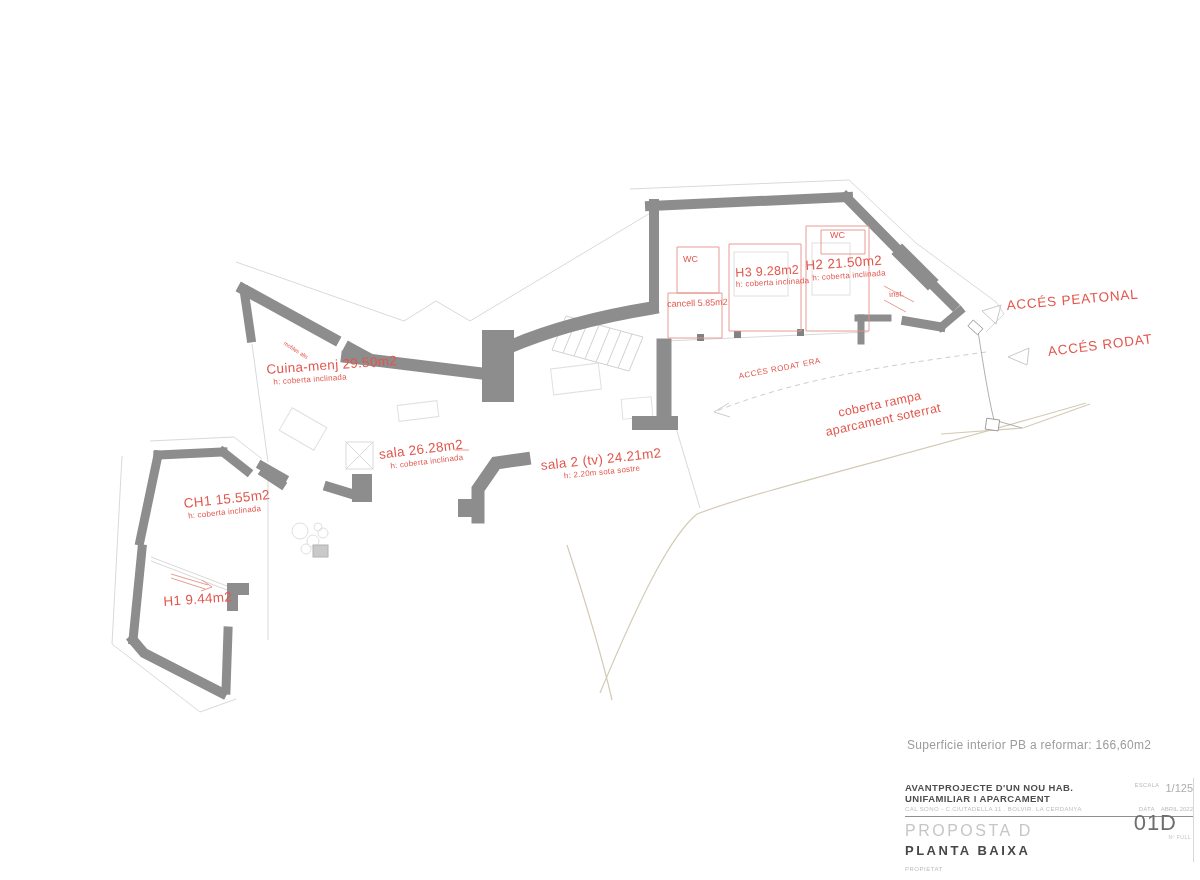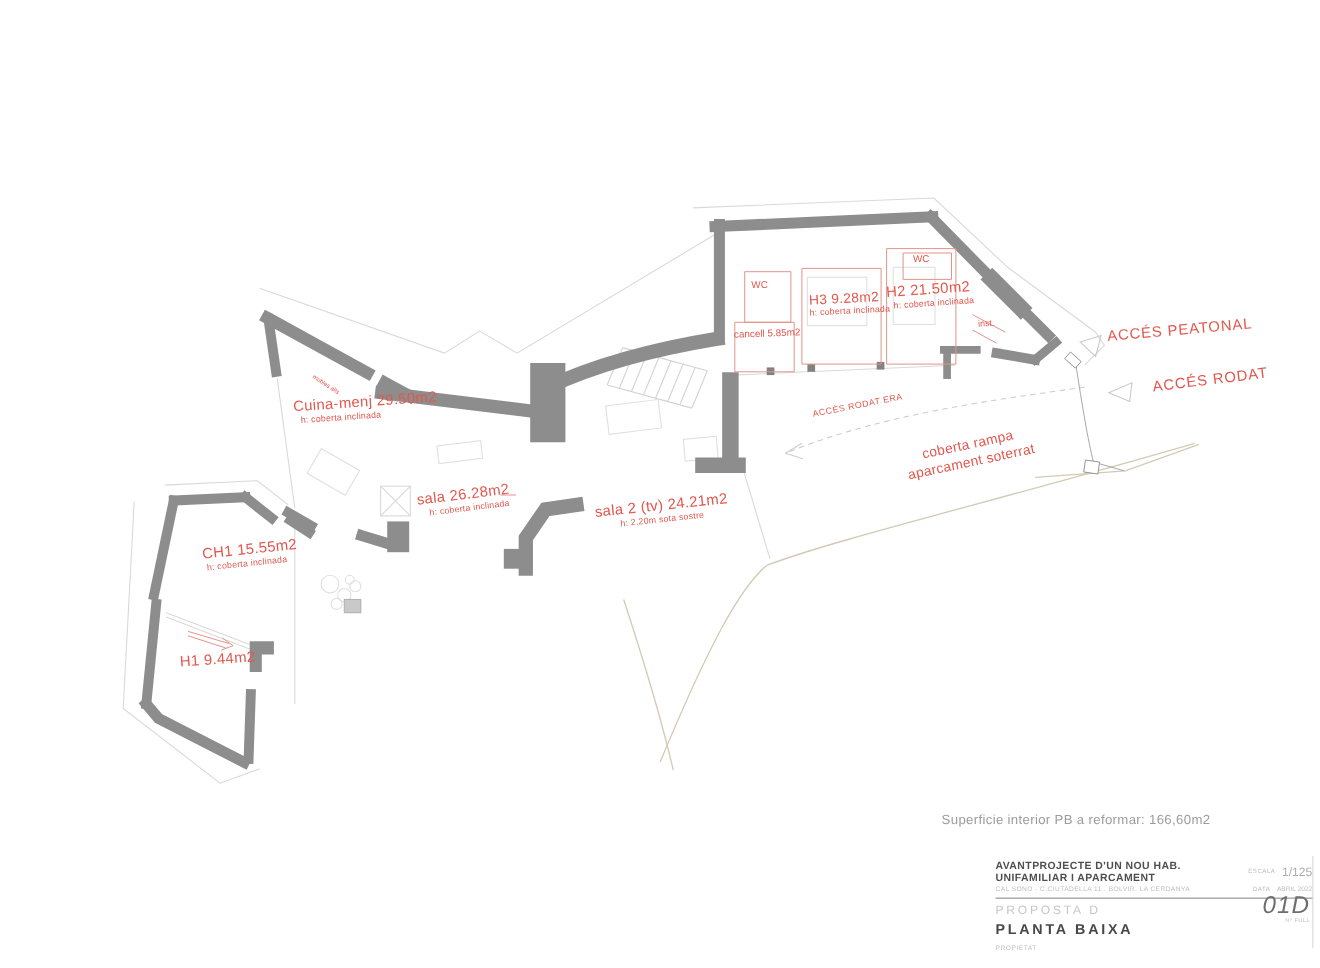--- a/index.html
+++ b/index.html
@@ -11,32 +11,32 @@
   .lbl .sub{font-size:8px;letter-spacing:.2px;}
   .tiny{font-size:9px;}
   .micro{font-size:5.5px;}
   .access{font-size:13.5px;letter-spacing:.8px;color:#e2574d;position:absolute;transform-origin:0 0;white-space:nowrap;}
   .era-lbl{font-size:8px;letter-spacing:.5px;color:#e2574d;position:absolute;transform-origin:0 0;white-space:nowrap;}
   .rampa{position:absolute;width:170px;text-align:center;color:#e2574d;font-size:12.5px;line-height:1.3;
          transform-origin:0 0;letter-spacing:.3px;}
   .summary{position:absolute;font-size:12px;color:#9c9c9c;letter-spacing:.3px;white-space:nowrap;}
   
   .tblock{position:absolute;left:905px;top:782px;width:288px;color:#555;}
-  .tb-row1{display:flex;align-items:center;}
+  .tb-row1{display:flex;align-items:flex-start;}
   .tb-project{font-size:9.5px;font-weight:bold;color:#4e4e4e;letter-spacing:.4px;flex:1;}
   .tb-scale-lab,.tb-date-lab{font-size:5.5px;color:#b8b8b8;letter-spacing:.5px;margin-right:6px;}
   .tb-scale-val{font-size:11px;color:#adadad;}
   .tb-row2{display:flex;align-items:baseline;margin-top:2px;}
   .tb-address{font-size:6px;color:#bdbdbd;letter-spacing:.4px;flex:1;}
   .tb-date-val{font-size:6px;color:#bdbdbd;}
   .tb-rule{border:none;border-top:1px solid #8f8f8f;margin:4px 0 5px 0;}
-  .tb-proposta{font-size:11px;color:#c6c6c6;letter-spacing:2.5px;}
+  .tb-proposta{font-size:16px;color:#c6c6c6;letter-spacing:2.5px;}
   .tb-title{font-size:13px;color:#474747;letter-spacing:2.5px;margin-top:3px;font-weight:bold;}
   .tb-prop{font-size:6px;color:#bdbdbd;letter-spacing:.5px;margin-top:8px;}
-  .tb-num{position:absolute;right:2px;top:28px;font-size:22px;color:#6e6e6e;letter-spacing:1px;font-style:italic;}
+  .tb-num{position:absolute;right:16px;top:28px;font-size:22px;color:#6e6e6e;letter-spacing:1px;}
   .tb-num-sub{position:absolute;right:2px;top:52px;font-size:5px;color:#c2c2c2;letter-spacing:.5px;}
   .tb-vline{position:absolute;left:1193px;top:778px;width:1px;height:84px;background:#d8d8d8;}
 </style>
 </head>
 <body>
 
 <div id="sheet">
 
   <svg id="planSvg" width="1200" height="880" viewBox="0 0 1200 880">
 
@@ -230,21 +230,21 @@
     <span>ACCÉS RODAT</span>
   </div>
   <div class="era-lbl" style="left:738px;top:372px;transform:rotate(-11deg);">
     <span>ACCÉS RODAT ERA</span>
   </div>
   <div class="rampa" style="left:795px;top:414px;transform:rotate(-12deg);">
     <div>coberta rampa</div>
     <div>aparcament soterrat</div>
   </div>
 
-  <div class="summary" style="left:856px;top:738px;">
+  <div class="summary" style="left:907px;top:738px;">
     <span>Superficie interior PB a reformar: 166,60m2</span>
   </div>
 
   <div class="tb-vline"></div>
   <div class="tblock">
     <div class="tb-row1">
       <span class="tb-project">AVANTPROJECTE D'UN NOU HAB. UNIFAMILIAR I APARCAMENT</span>
       <span class="tb-scale-lab">ESCALA</span>
       <span class="tb-scale-val">1/125</span>
     </div>

